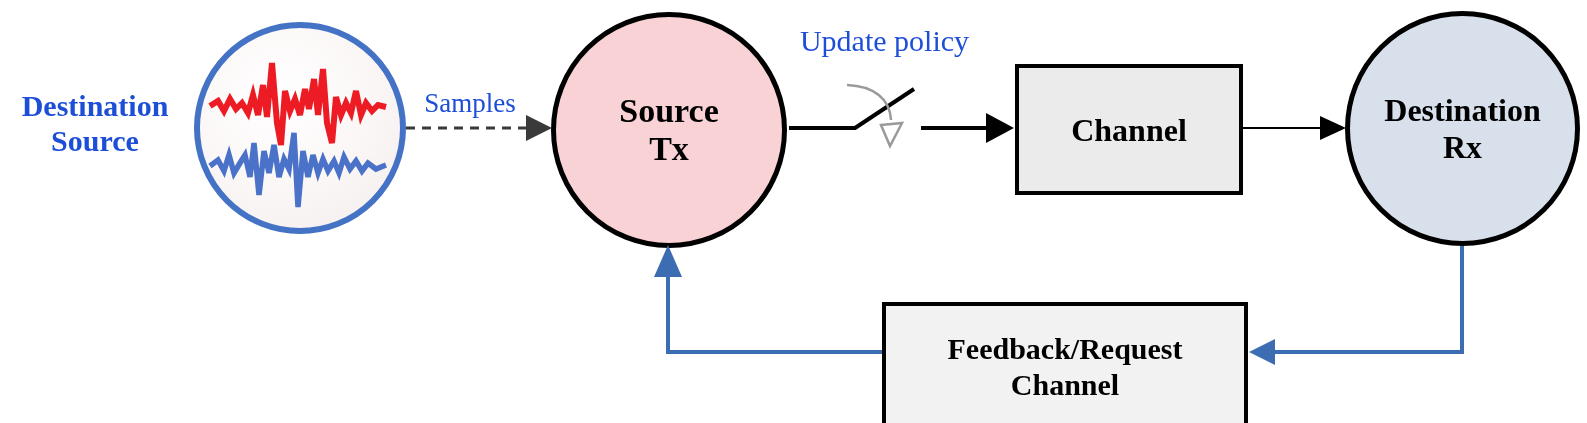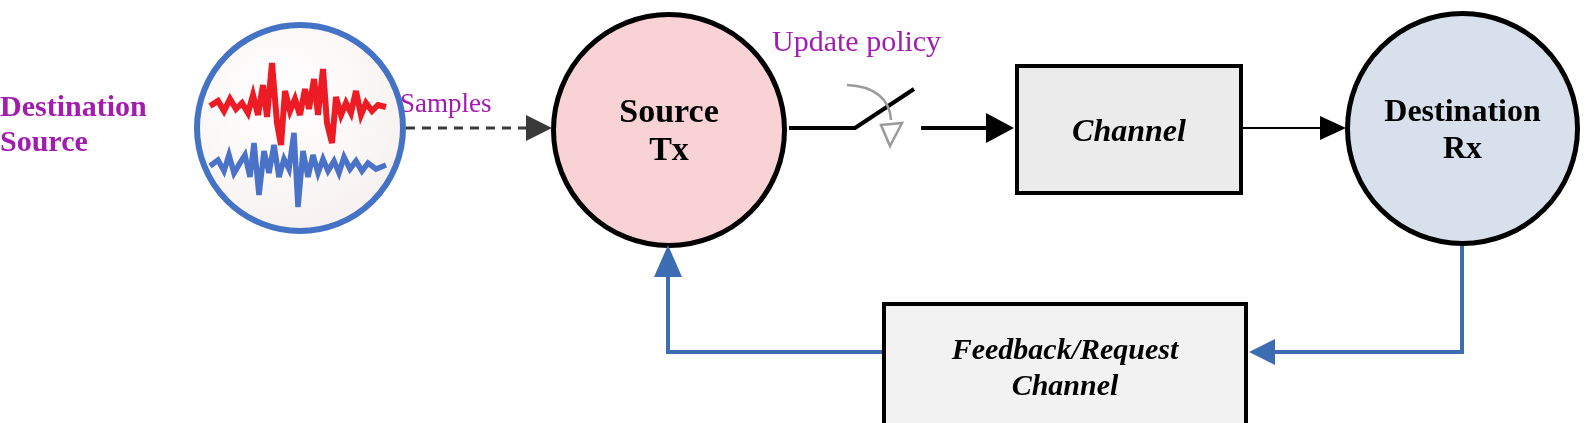--- a/index.html
+++ b/index.html
@@ -3,21 +3,21 @@
 <meta charset="utf-8">
 <style>
   html,body{margin:0;padding:0;background:#fff;}
   .canvas{
     position:relative;
     width:1587px;height:423px;
     background:#ffffff;
     font-family:"Liberation Serif","DejaVu Serif",serif;
     overflow:hidden;
   }
-  .label{position:absolute;color:#a21caf;text-align:left;}
+  .label{position:absolute;color:#1d4ed8;text-align:center;}
   .info-label{left:0;top:88px;width:190px;font-size:30px;font-weight:bold;line-height:35px;}
   .samples-label{left:400px;top:88px;width:140px;font-size:27px;}
   .update-label{left:772px;top:24px;width:225px;font-size:30px;}
 
   .circle{
     position:absolute;border-radius:50%;box-sizing:border-box;
     display:flex;flex-direction:column;align-items:center;justify-content:center;
     text-align:center;color:#000;
   }
   .info-circle{
@@ -38,21 +38,21 @@
   }
   .node-title{font-weight:bold;font-size:34px;line-height:38px;}
   .node-sub{font-size:34px;line-height:38px;font-weight:bold;}
   .dest-circle .node-title{font-size:32px;line-height:37px;}
   .dest-circle .node-sub{font-size:32px;line-height:37px;}
 
   .box{
     position:absolute;box-sizing:border-box;
     border:4px solid var(--node_stroke,#000);
     display:flex;flex-direction:column;align-items:center;justify-content:center;
-    text-align:center;color:#000;font-style:italic;
+    text-align:center;color:#000;
   }
   .channel-box{left:1015px;top:64px;width:228px;height:131px;background:var(--channel_fill,#ebebeb);}
   .channel-box .node-title{font-size:32px;}
   .feedback-box{left:882px;top:302px;width:366px;height:130px;background:var(--feedback_fill,#f2f2f2);}
   .feedback-box .node-title{font-size:30px;line-height:36px;}
 
   .overlay{position:absolute;left:0;top:0;width:1587px;height:423px;pointer-events:none;}
   .wave-line{fill:none;stroke-width:6;stroke-linejoin:miter;stroke-linecap:butt;}
 </style>
 </head>

